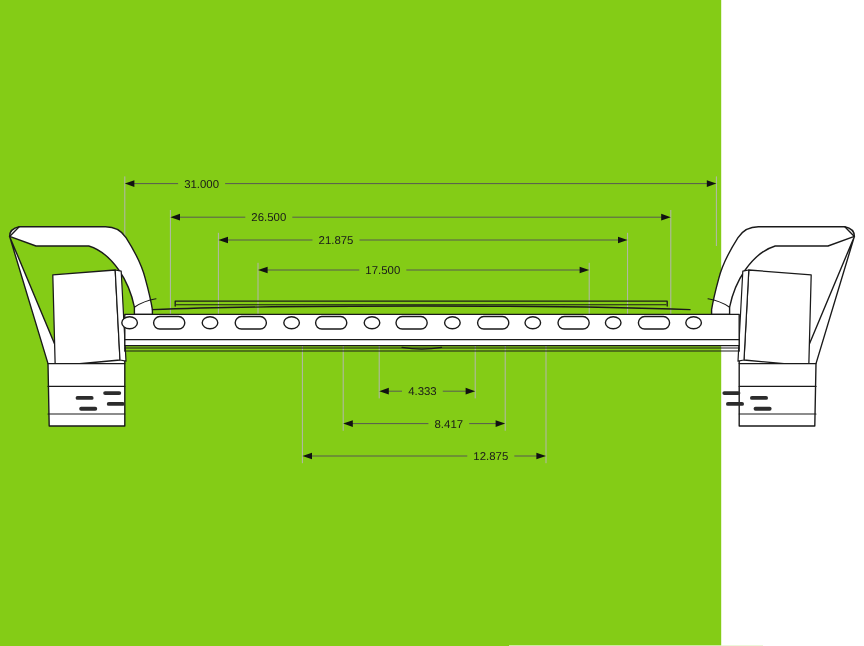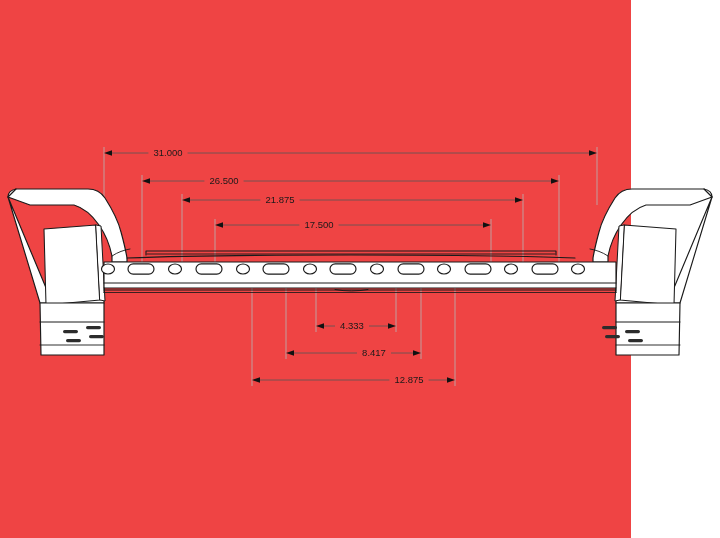--- a/index.html
+++ b/index.html
@@ -1,18 +1,18 @@
 <!DOCTYPE html>
 <html><head>
 <meta charset="utf-8">
 <style>
   html,body{margin:0;padding:0;background:#ffffff;}
   body{width:720px;height:538px;overflow:hidden;
        font-family:"Liberation Sans",sans-serif;}
-  #stage{position:relative;width:601px;height:538px;background:#ef4444;padding-left:30px;}
+  #stage{position:relative;width:601px;height:538px;background:#84cc16;}
   svg#drawing{position:absolute;left:0;top:0;width:720px;height:538px;display:block;}
   .dimtext{font-family:"Liberation Sans",sans-serif;font-size:9.5px;fill:#1a1a1a;}
 </style>
 </head>
 <body>
 
 <div id="stage">
   <svg id="drawing" viewBox="0 0 720 538">
 
     <defs>

